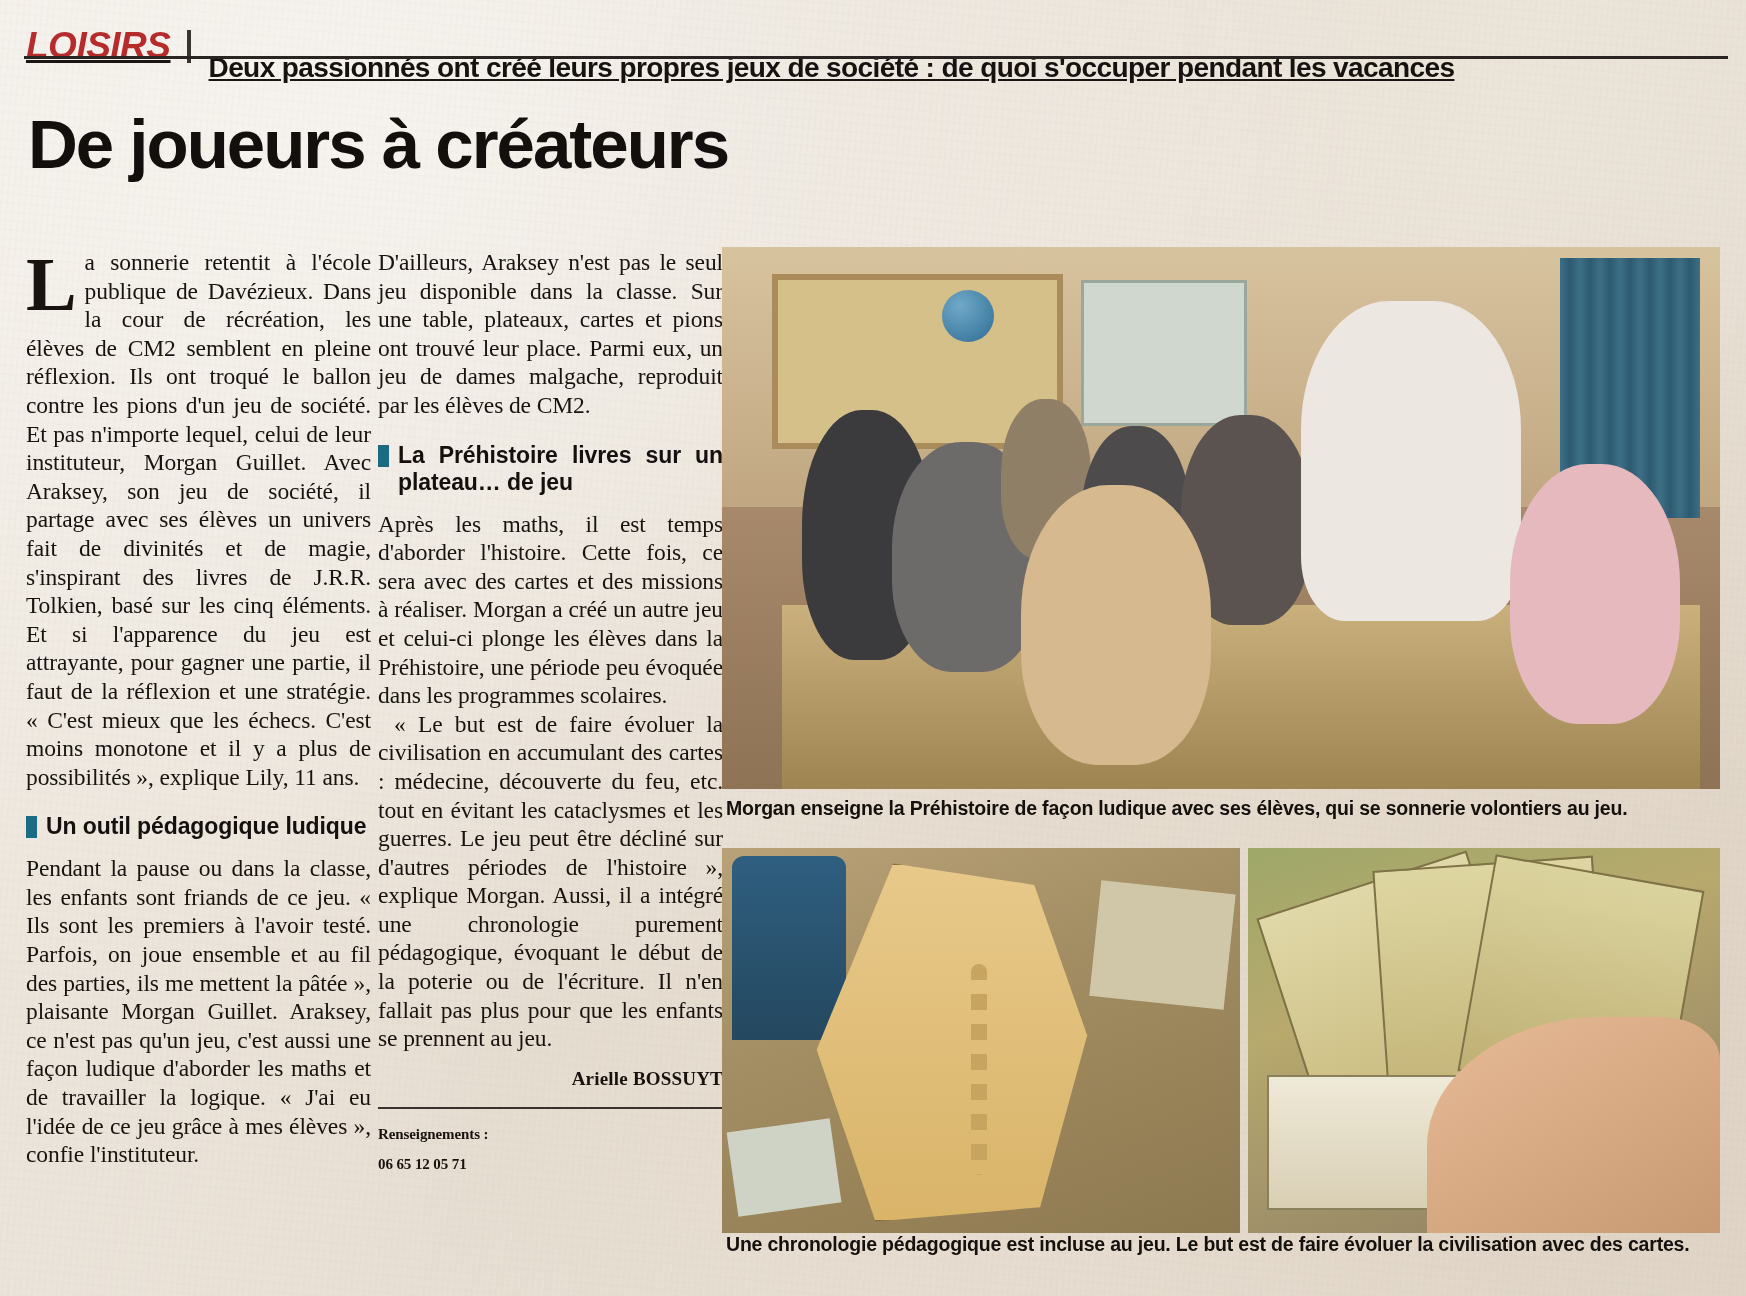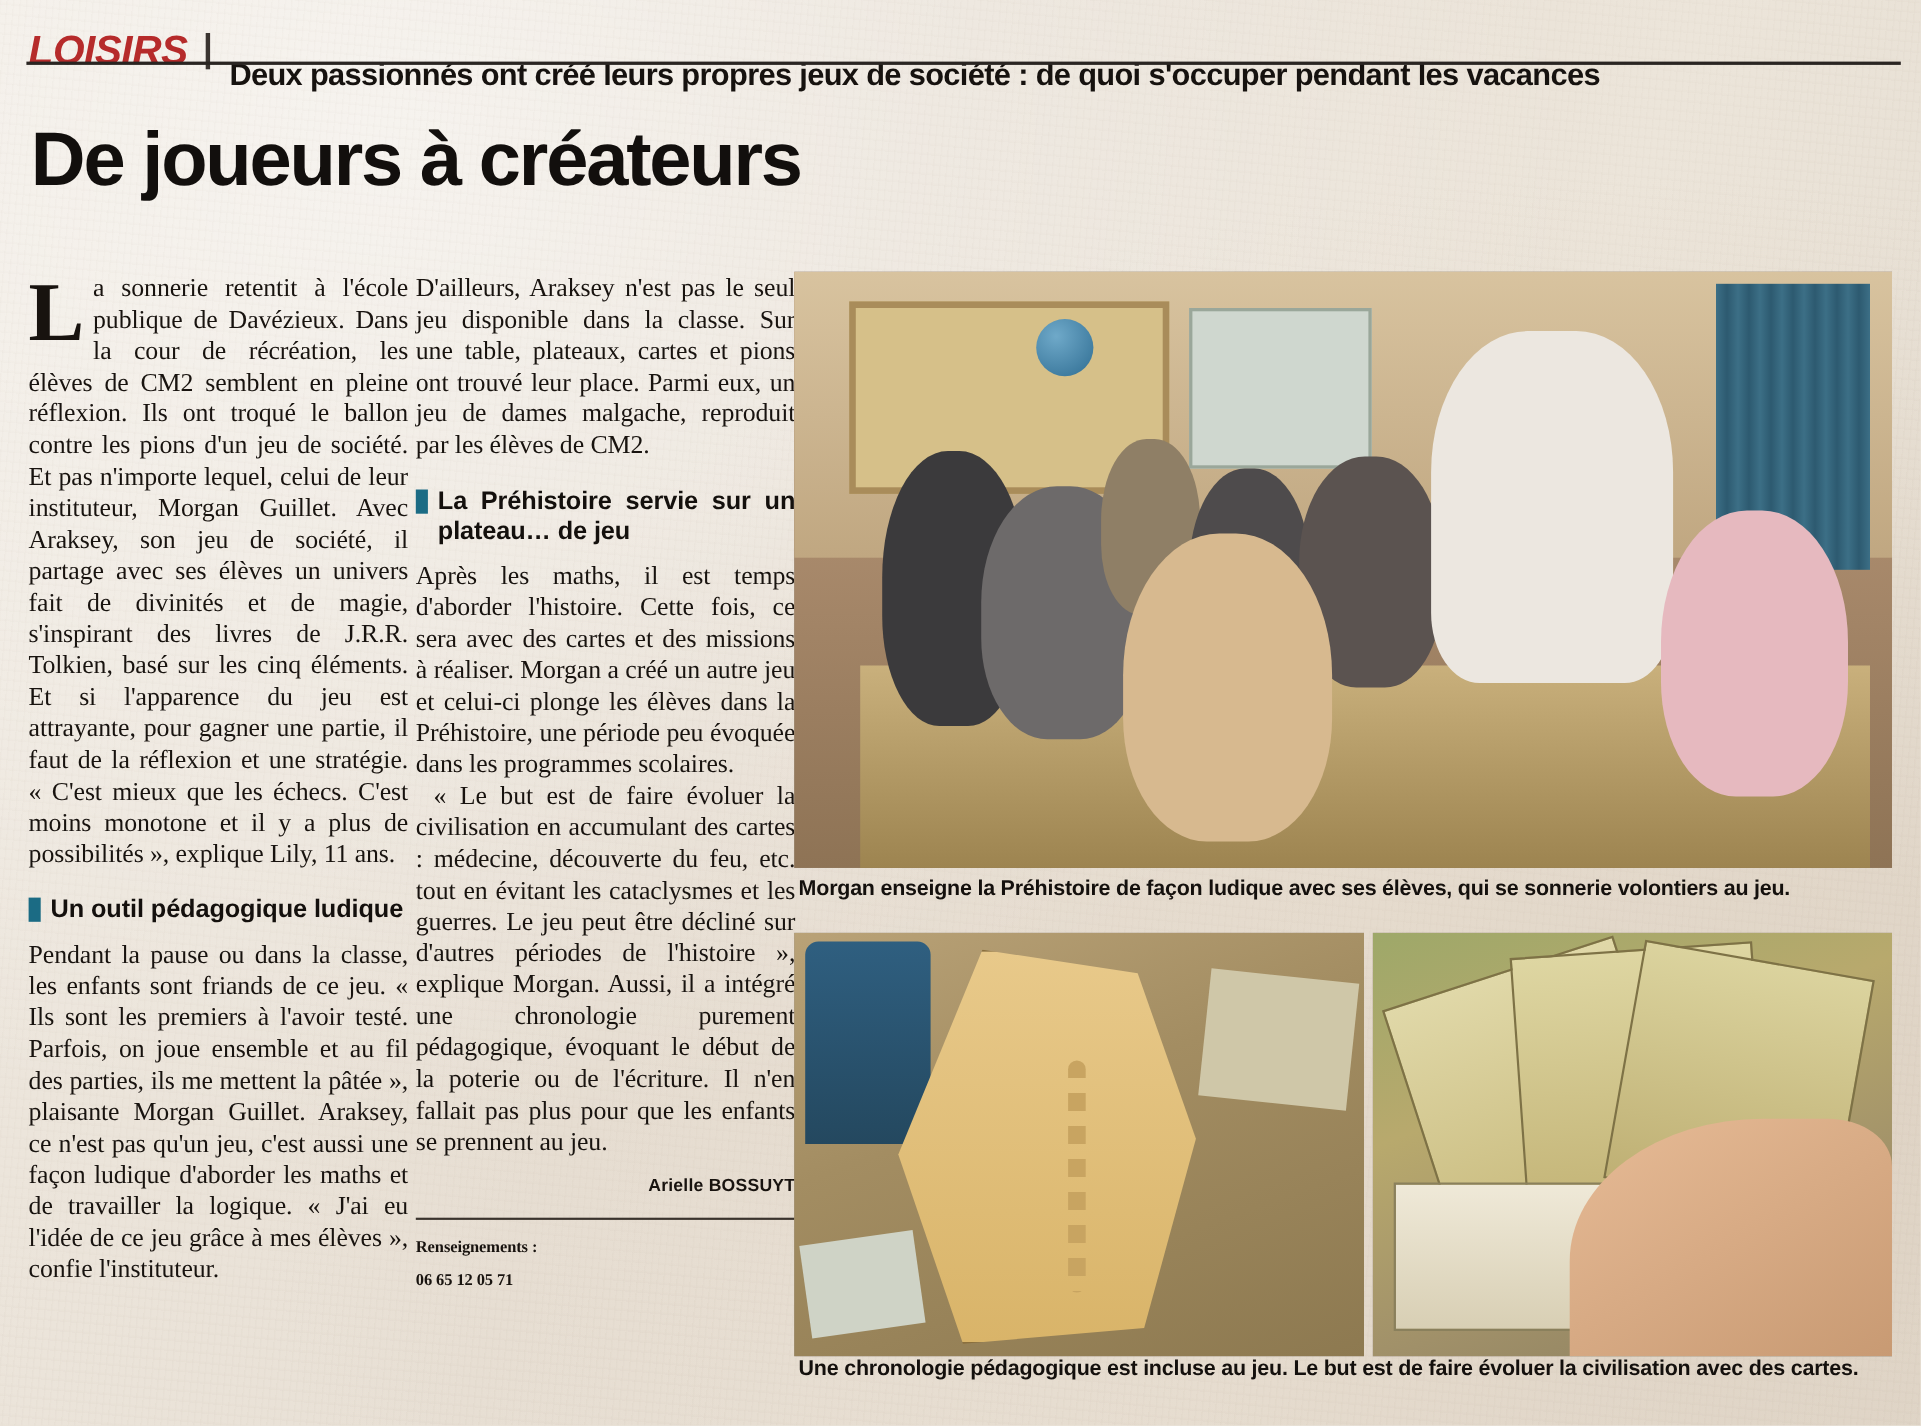--- a/index.html
+++ b/index.html
@@ -42,20 +42,21 @@
 
   
   .kicker-row {
     position: absolute;
     left: 26px;
     top: 8px;
     right: 18px;
     display: flex;
     align-items: center;
     gap: 14px;
+    text-decoration: underline;
   }
   .kicker-label {
     font-family: "Liberation Sans", sans-serif;
     font-weight: bold;
     font-style: italic;
     font-size: 37px;
     letter-spacing: -0.5px;
     color: #b62b2b;
   }
   .kicker-sep {
@@ -134,23 +135,23 @@
   .subhead .mark {
     flex: 0 0 auto;
     width: 11px;
     height: 22px;
     background: #1b6b84;
     margin-top: 3px;
   }
   .byline {
     margin-top: 12px;
     text-align: right;
-    font-family: Liberation Sans, sans-serif;
-    font-weight: bold;
-    font-size: 16px;
+    font-family: Liberation Serif, serif;
+    font-weight: bold;
+    font-size: 19px;
     letter-spacing: .2px;
   }
   .info-rule {
     margin: 14px 0 10px 0;
     height: 2px;
     background: #3a332d;
     width: 100%;
   }
   .info {
     font-size: 15px;
@@ -306,21 +307,21 @@
     </div>
 
     <p class="first">Pendant la pause ou dans la classe, les enfants sont friands de ce jeu. « Ils sont les premiers à l'avoir testé. Parfois, on joue ensemble et au fil des parties, ils me mettent la pâtée », plaisante Morgan Guillet. Araksey, ce n'est pas qu'un jeu, c'est aussi une façon ludique d'aborder les maths et de travailler la logique. « J'ai eu l'idée de ce jeu grâce à mes élèves », confie l'instituteur.</p>
   </div>
 
   <div class="col" id="col2">
     <p class="first">D'ailleurs, Araksey n'est pas le seul jeu disponible dans la classe. Sur une table, plateaux, cartes et pions ont trouvé leur place. Parmi eux, un jeu de dames malgache, reproduit par les élèves de CM2.</p>
 
     <div class="subhead">
       <span class="mark"></span>
-      <span>La Préhistoire servie sur un plateau… de jeu</span>
+      <span>La Préhistoire livres sur un plateau… de jeu</span>
     </div>
 
     <p class="first">Après les maths, il est temps d'aborder l'histoire. Cette fois, ce sera avec des cartes et des missions à réaliser. Morgan a créé un autre jeu et celui-ci plonge les élèves dans la Préhistoire, une période peu évoquée dans les programmes scolaires.</p>
     <p>« Le but est de faire évoluer la civilisation en accumulant des cartes : médecine, découverte du feu, etc. tout en évitant les cataclysmes et les guerres. Le jeu peut être décliné sur d'autres périodes de l'histoire », explique Morgan. Aussi, il a intégré une chronologie purement pédagogique, évoquant le début de la poterie ou de l'écriture. Il n'en fallait pas plus pour que les enfants se prennent au jeu.</p>
 
     <div class="byline">Arielle BOSSUYT</div>
     <div class="info-rule"></div>
     <div class="info">Renseignements :</div>
     <div class="info">06 65 12 05 71</div>
   </div>

